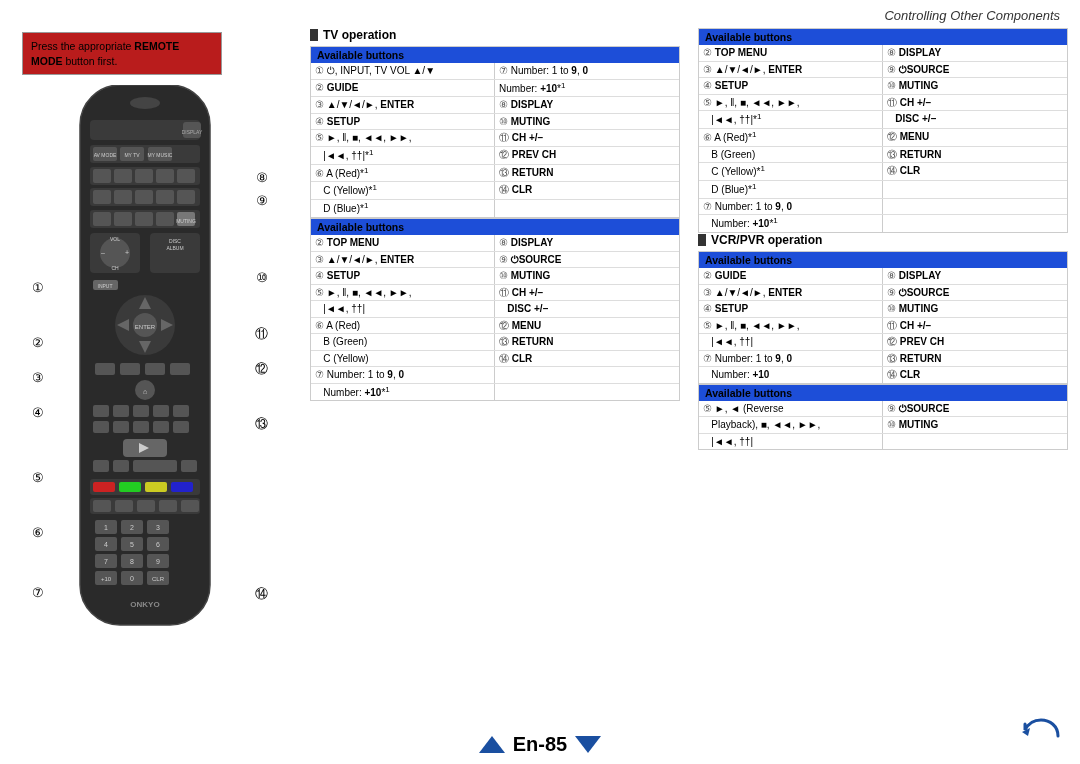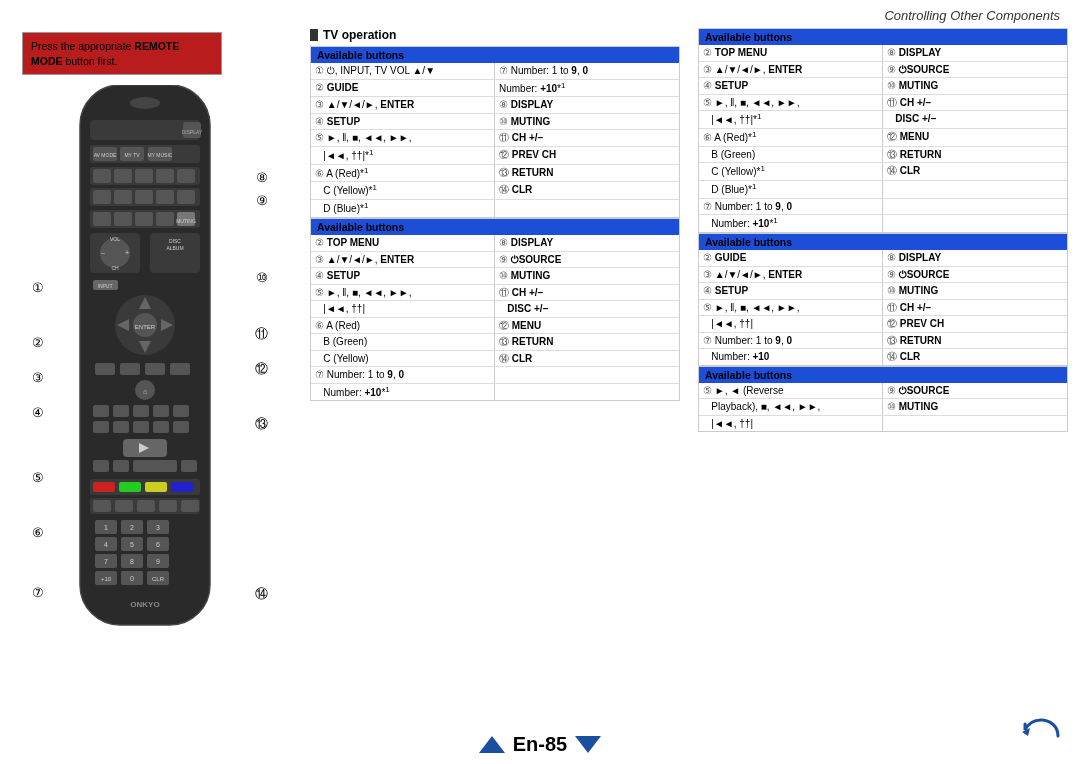--- a/index.html
+++ b/index.html
@@ -424,20 +424,23 @@
             </div>
             <div class="table-row">
               <div class="cell">&nbsp;&nbsp;&nbsp;Number: <strong>+10</strong>*<sup>1</sup></div>
               <div class="cell"></div>
             </div>
           </div>
         </div>
       </div>
 
       <div class="section">
+        <div class="section-title">
+          <span>VCR/PVR operation</span>
+        </div>
         <div class="table-wrapper">
           <div class="table-header">
             <span>Available buttons</span>
             <span></span>
           </div>
           <div class="table-body">
             <div class="table-row">
               <div class="cell"><span class="cell-num">②</span> <strong>GUIDE</strong></div>
               <div class="cell"><span class="cell-num">⑧</span> <strong>DISPLAY</strong></div>
             </div>

